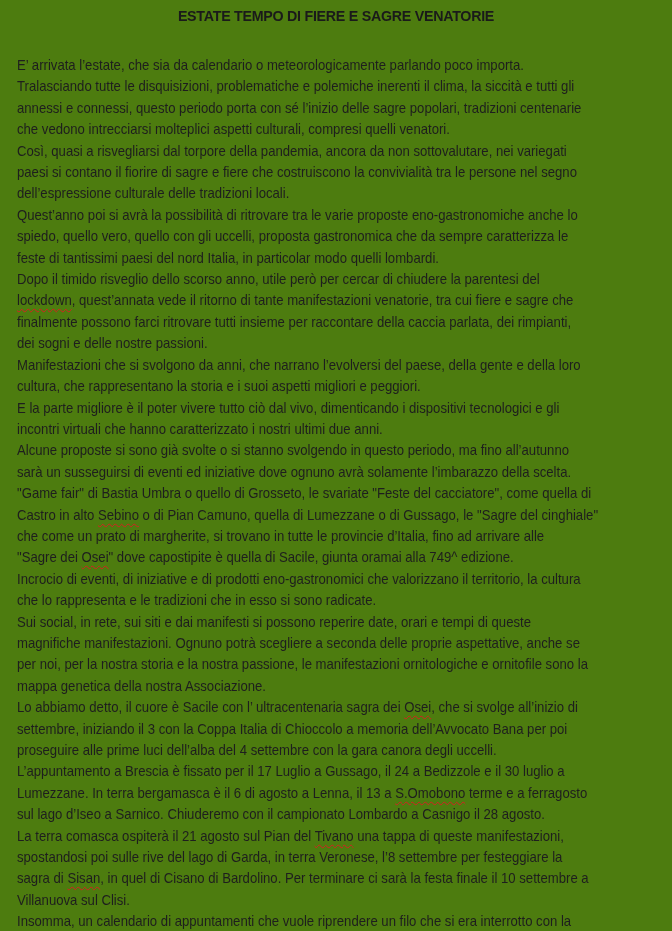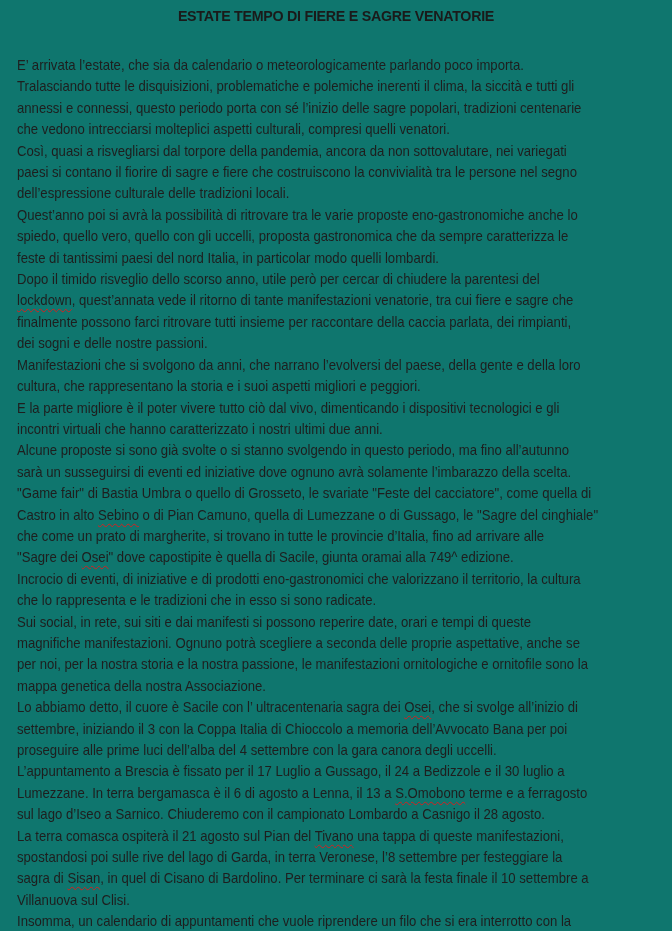--- a/index.html
+++ b/index.html
@@ -1,17 +1,17 @@
 <!DOCTYPE html>
 <html><head>
 <meta charset="utf-8">
 <style>
   html, body { margin: 0; padding: 0; background: #ffffff; }
   body { width: 672px; height: 931px; overflow: hidden; position: relative; }
-  .page { position: absolute; left: 0; top: 0; width: 672px; height: 931px; background: #0f766e; }
+  .page { position: absolute; left: 0; top: 0; width: 672px; height: 931px; background: #4d7c0f; }
   .title {
     position: absolute; left: 0; top: 7px; width: 672px; text-align: center;
     font-family: "Liberation Sans", sans-serif; font-weight: bold; font-size: 15.5px;
     color: #1a1a1a; letter-spacing: -0.3px; transform: scaleX(0.92); transform-origin: center;
   }
   .body {
     position: absolute; left: 17px; top: 55px; width: 650px;
     font-family: "Liberation Sans", sans-serif; font-size: 14.6px; color: #1e1e1e;
     line-height: 21.4px;
   }

